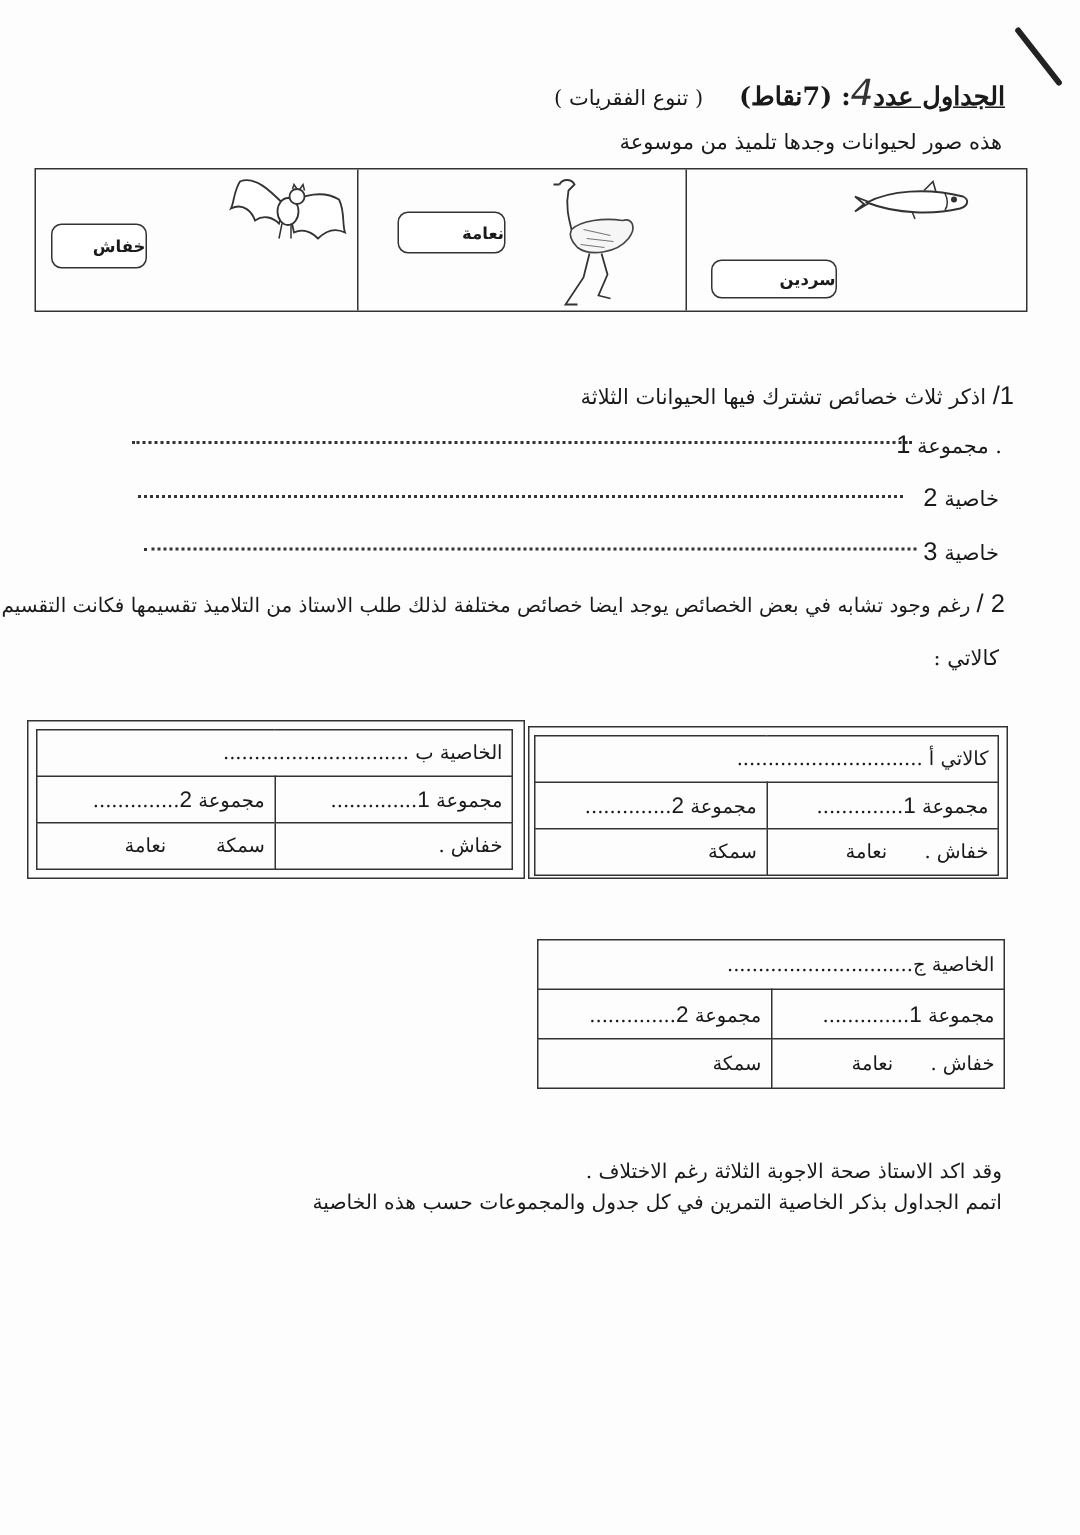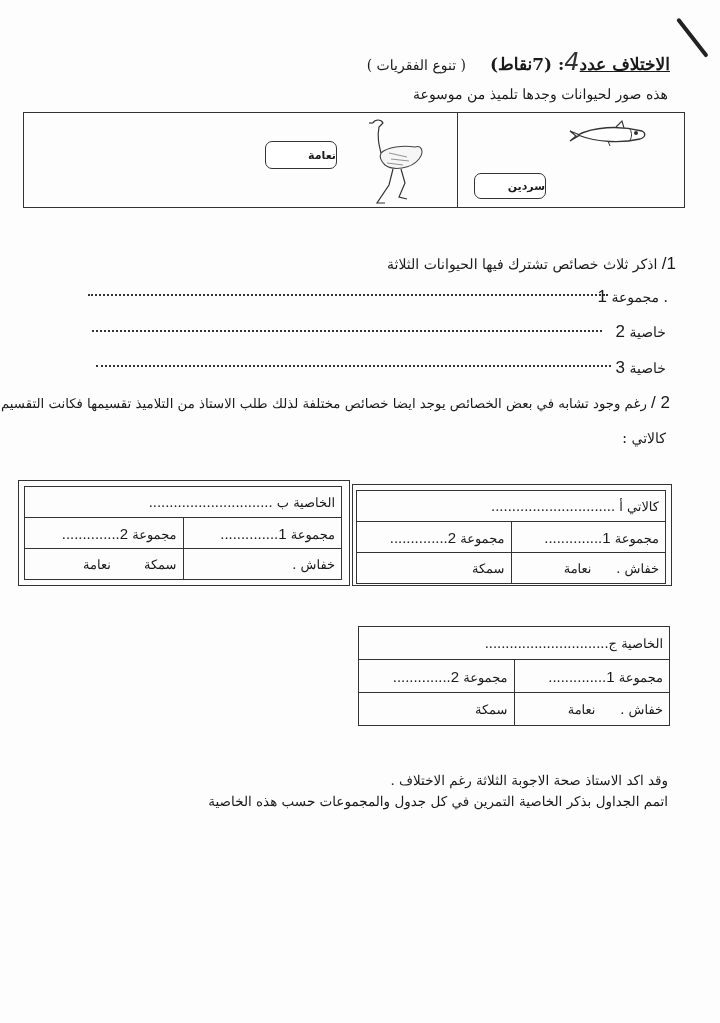--- a/index.html
+++ b/index.html
@@ -114,53 +114,66 @@
       position: absolute;
       border: 1.3px solid #333;
     }
   </style>
 </head>
 <body>
 
 <div class="abs page-mark"></div>
 
 <div class="abs title-line rtl">
-  <span class="label">الاختلاف عدد</span><span class="num">4</span><span class="points">: (7نقاط)</span>
+  <span class="label">الجداول عدد</span><span class="num">4</span><span class="points">: (7نقاط)</span>
   <span class="topic">( تنوع الفقريات )</span>
 </div>
 
 <div class="abs intro rtl">هذه صور لحيوانات وجدها تلميذ من موسوعة</div>
 
 <div class="abs animals-box">
   <div class="animal-cell fish">
     <svg class="animal-svg" style="left:110px; top:6px;" width="80" height="32" viewBox="0 0 80 32">
       <path d="M2 12 L12 16 L2 22 L8 17 Z" fill="none" stroke="#333" stroke-width="1.2"></path>
       <path d="M10 16 C25 8, 50 6, 74 12 C78 14, 78 18, 72 20 C55 24, 30 24, 10 16 Z" fill="#fff" stroke="#333" stroke-width="1.3"></path>
       <path d="M48 8 L54 2 L56 9" fill="none" stroke="#333" stroke-width="1.1"></path>
       <circle cx="68" cy="14" r="2" fill="#333"></circle>
       <path d="M62 10 C64 14, 64 18, 62 21" fill="none" stroke="#333" stroke-width="1"></path>
       <path d="M40 22 L42 27" stroke="#333" stroke-width="1"></path>
     </svg>
-    <div class="name-box rtl" style="left:16px; top:60px; width:72px; height:26px;">
+    <div class="name-box rtl" style="left:16px; top:60px; width:84px; height:26px;">
       <span>سردين</span>
     </div>
   </div>
   <div class="animal-cell ostrich">
     <svg class="animal-svg" style="left:124px; top:4px;" width="64" height="90" viewBox="0 0 64 90">
       <path d="M10 6 C12 2, 18 2, 20 6 L18 8 L16 10 C14 20, 16 28, 18 36" fill="none" stroke="#333" stroke-width="1.2"></path>
       <path d="M6 6 L10 6" stroke="#333" stroke-width="1.2"></path>
       <path d="M18 36 C24 30, 40 28, 52 30 C58 28, 62 34, 56 42 C48 52, 30 54, 22 48 C18 44, 16 40, 18 36 Z" fill="#f6f6f6" stroke="#444" stroke-width="1.1"></path>
       <path d="M26 36 L44 40 M28 42 L46 44 M24 46 L40 48" stroke="#777" stroke-width="0.8"></path>
       <path d="M30 52 L26 68 L14 86 L22 86" fill="none" stroke="#333" stroke-width="1.2"></path>
       <path d="M38 52 L42 66 L36 80 L44 82" fill="none" stroke="#333" stroke-width="1.2"></path>
     </svg>
     <div class="name-box rtl" style="left:26px; top:28px; width:72px; height:28px;">
       <span>نعامة</span>
     </div>
   </div>
+  <div class="animal-cell bat">
+    <svg class="animal-svg" style="left:126px; top:0px;" width="82" height="52" viewBox="0 0 82 52">
+      <path d="M40 24 C30 14, 20 4, 10 8 C6 14, 6 22, 4 26 C12 22, 18 28, 20 34 C26 30, 32 32, 36 36 Z" fill="#fff" stroke="#333" stroke-width="1.2"></path>
+      <path d="M42 24 C52 16, 66 14, 76 20 C80 28, 78 36, 80 42 C72 38, 66 42, 62 46 C56 40, 50 40, 46 42 Z" fill="#fff" stroke="#333" stroke-width="1.2"></path>
+      <ellipse cx="42" cy="28" rx="7" ry="9" fill="#fff" stroke="#333" stroke-width="1.2"></ellipse>
+      <circle cx="48" cy="18" r="5" fill="#fff" stroke="#333" stroke-width="1.2"></circle>
+      <path d="M45 13 L46 10 L48 13 M50 13 L52 10 L53 14" fill="none" stroke="#333" stroke-width="1"></path>
+      <path d="M38 36 L36 46 M44 36 L44 46" stroke="#333" stroke-width="1"></path>
+    </svg>
+    <div class="name-box rtl" style="left:10px; top:36px; width:64px; height:30px;">
+      <span>خفاش</span>
+    </div>
+  </div>
 </div>
 
 <div class="abs q-line rtl" style="right:44px; top:254px;">
   <span class="q-num">1/</span>
   <span>اذكر ثلاث خصائص تشترك فيها الحيوانات الثلاثة</span>
 </div>
 
 <div class="abs q-line rtl" style="right:52px; top:287px;">
   <span>. مجموعة</span>
   <span class="q-num">1</span>

